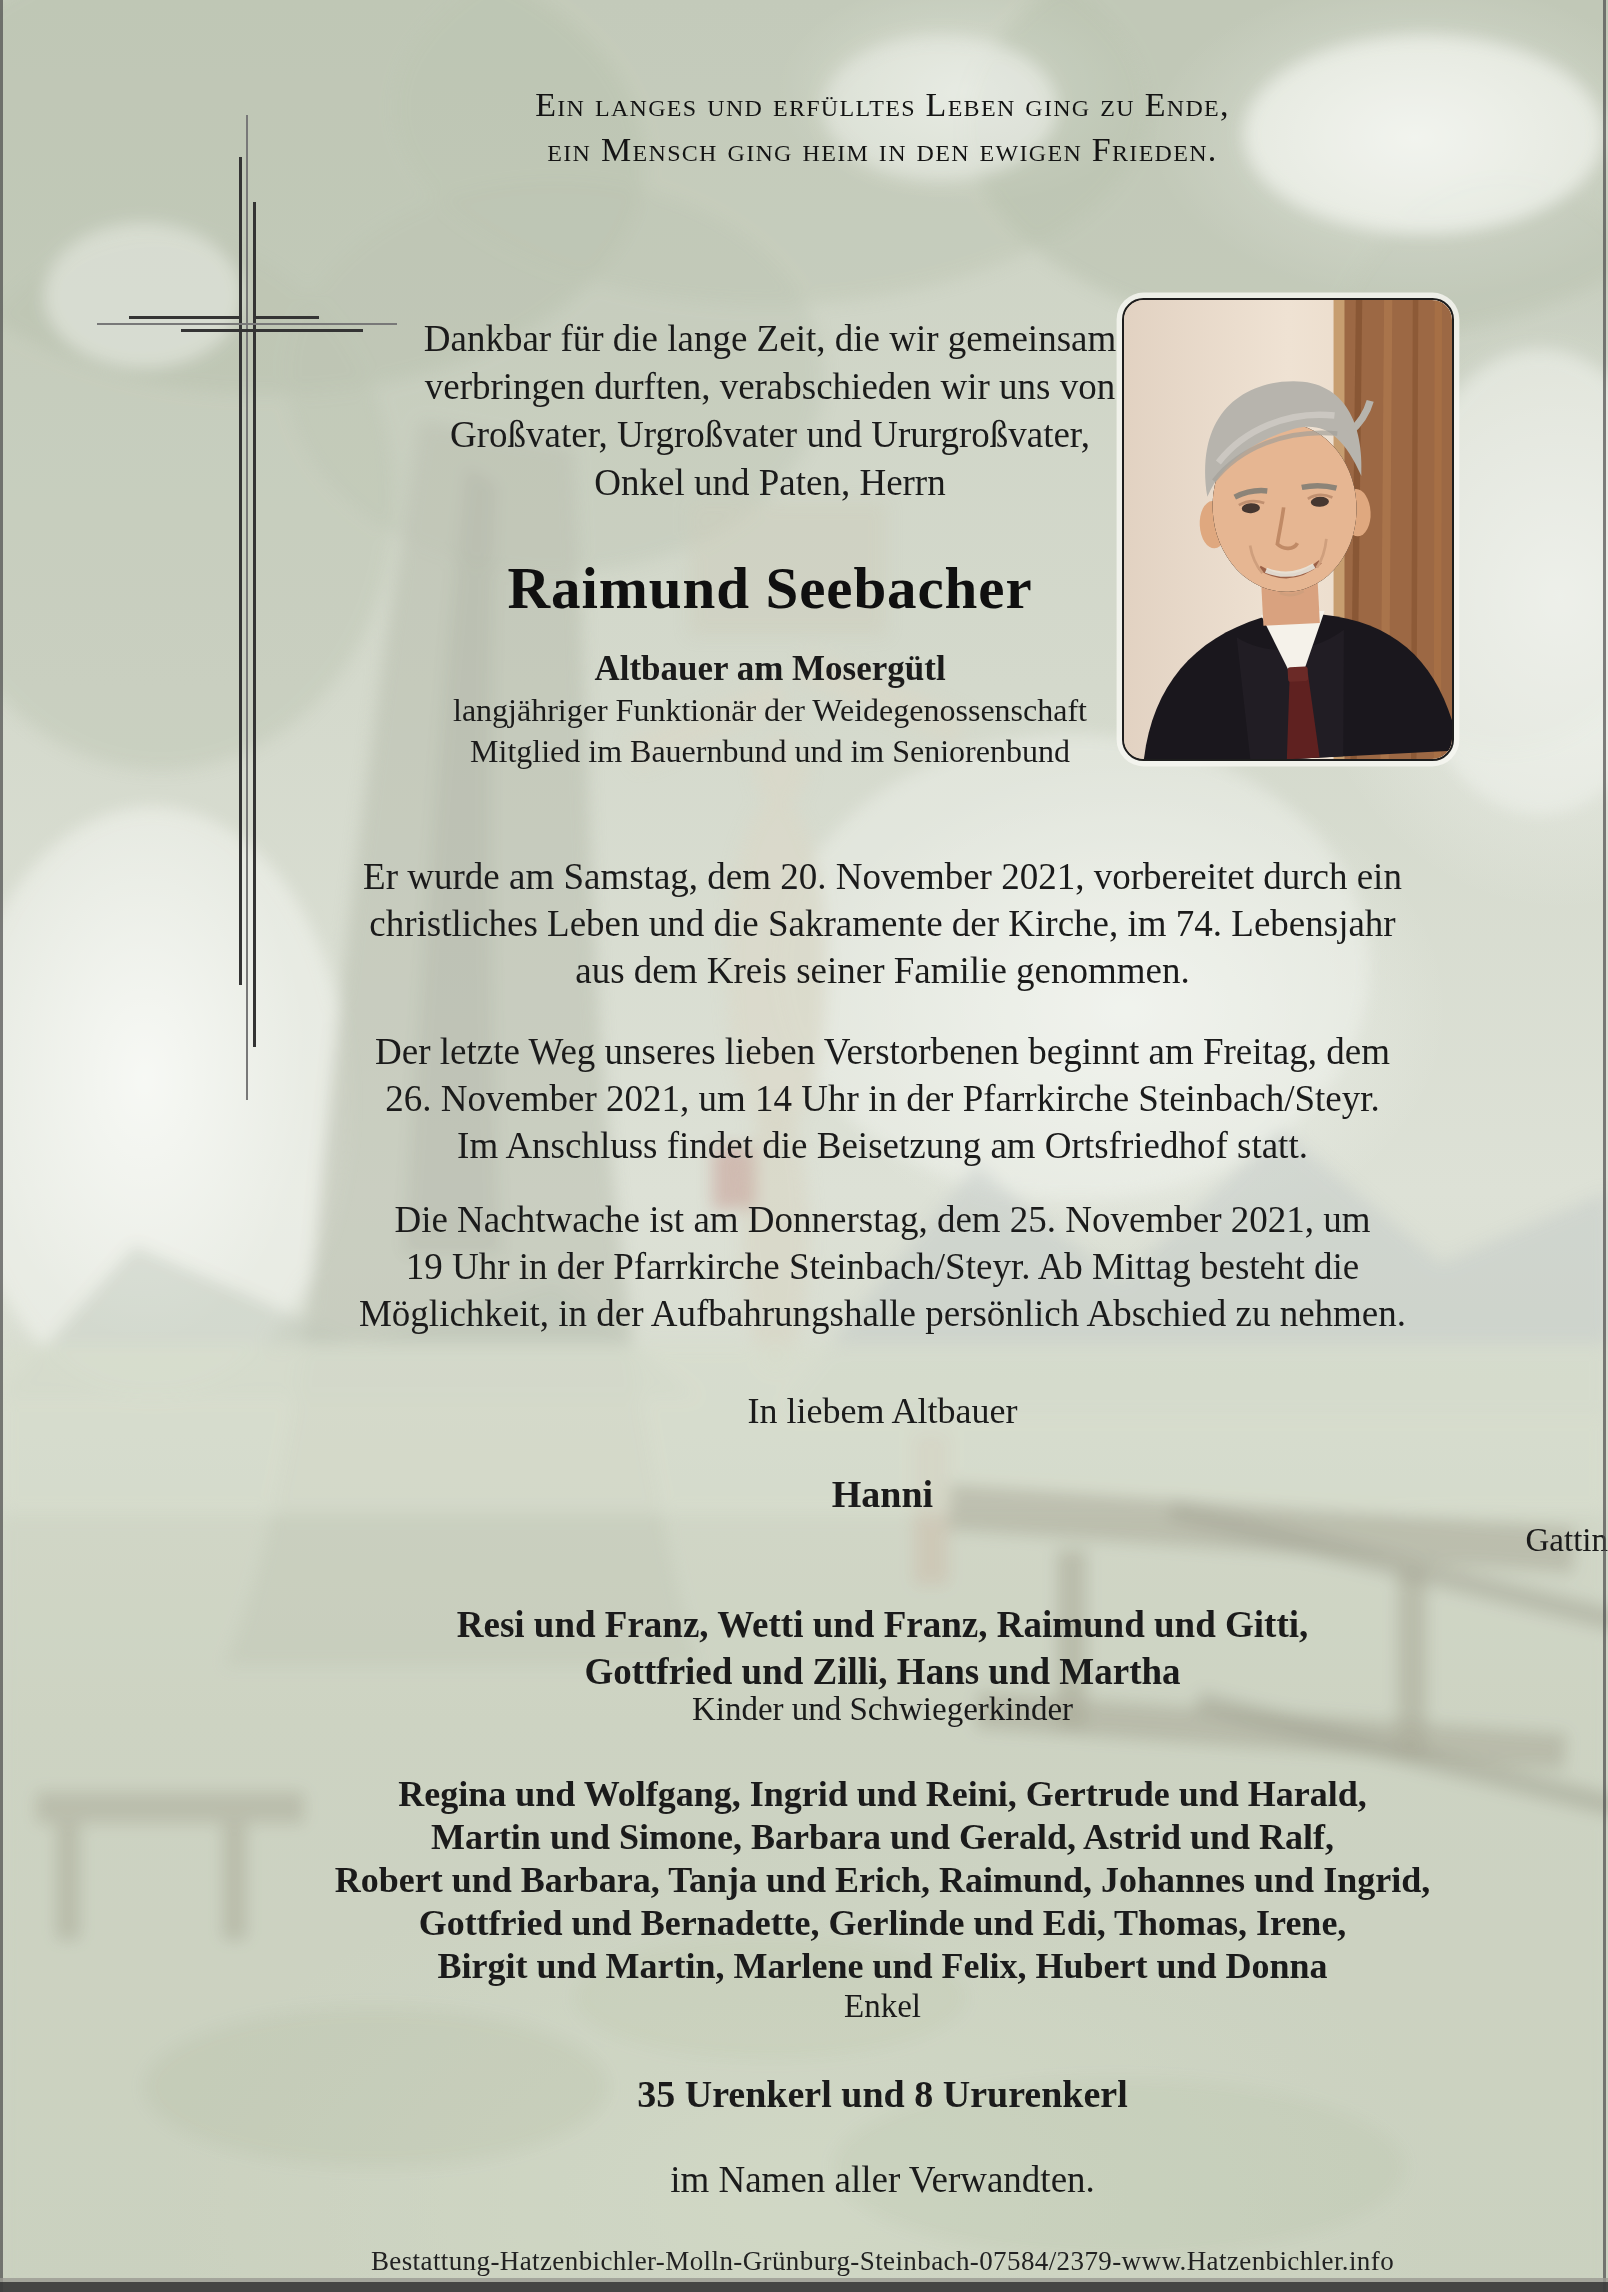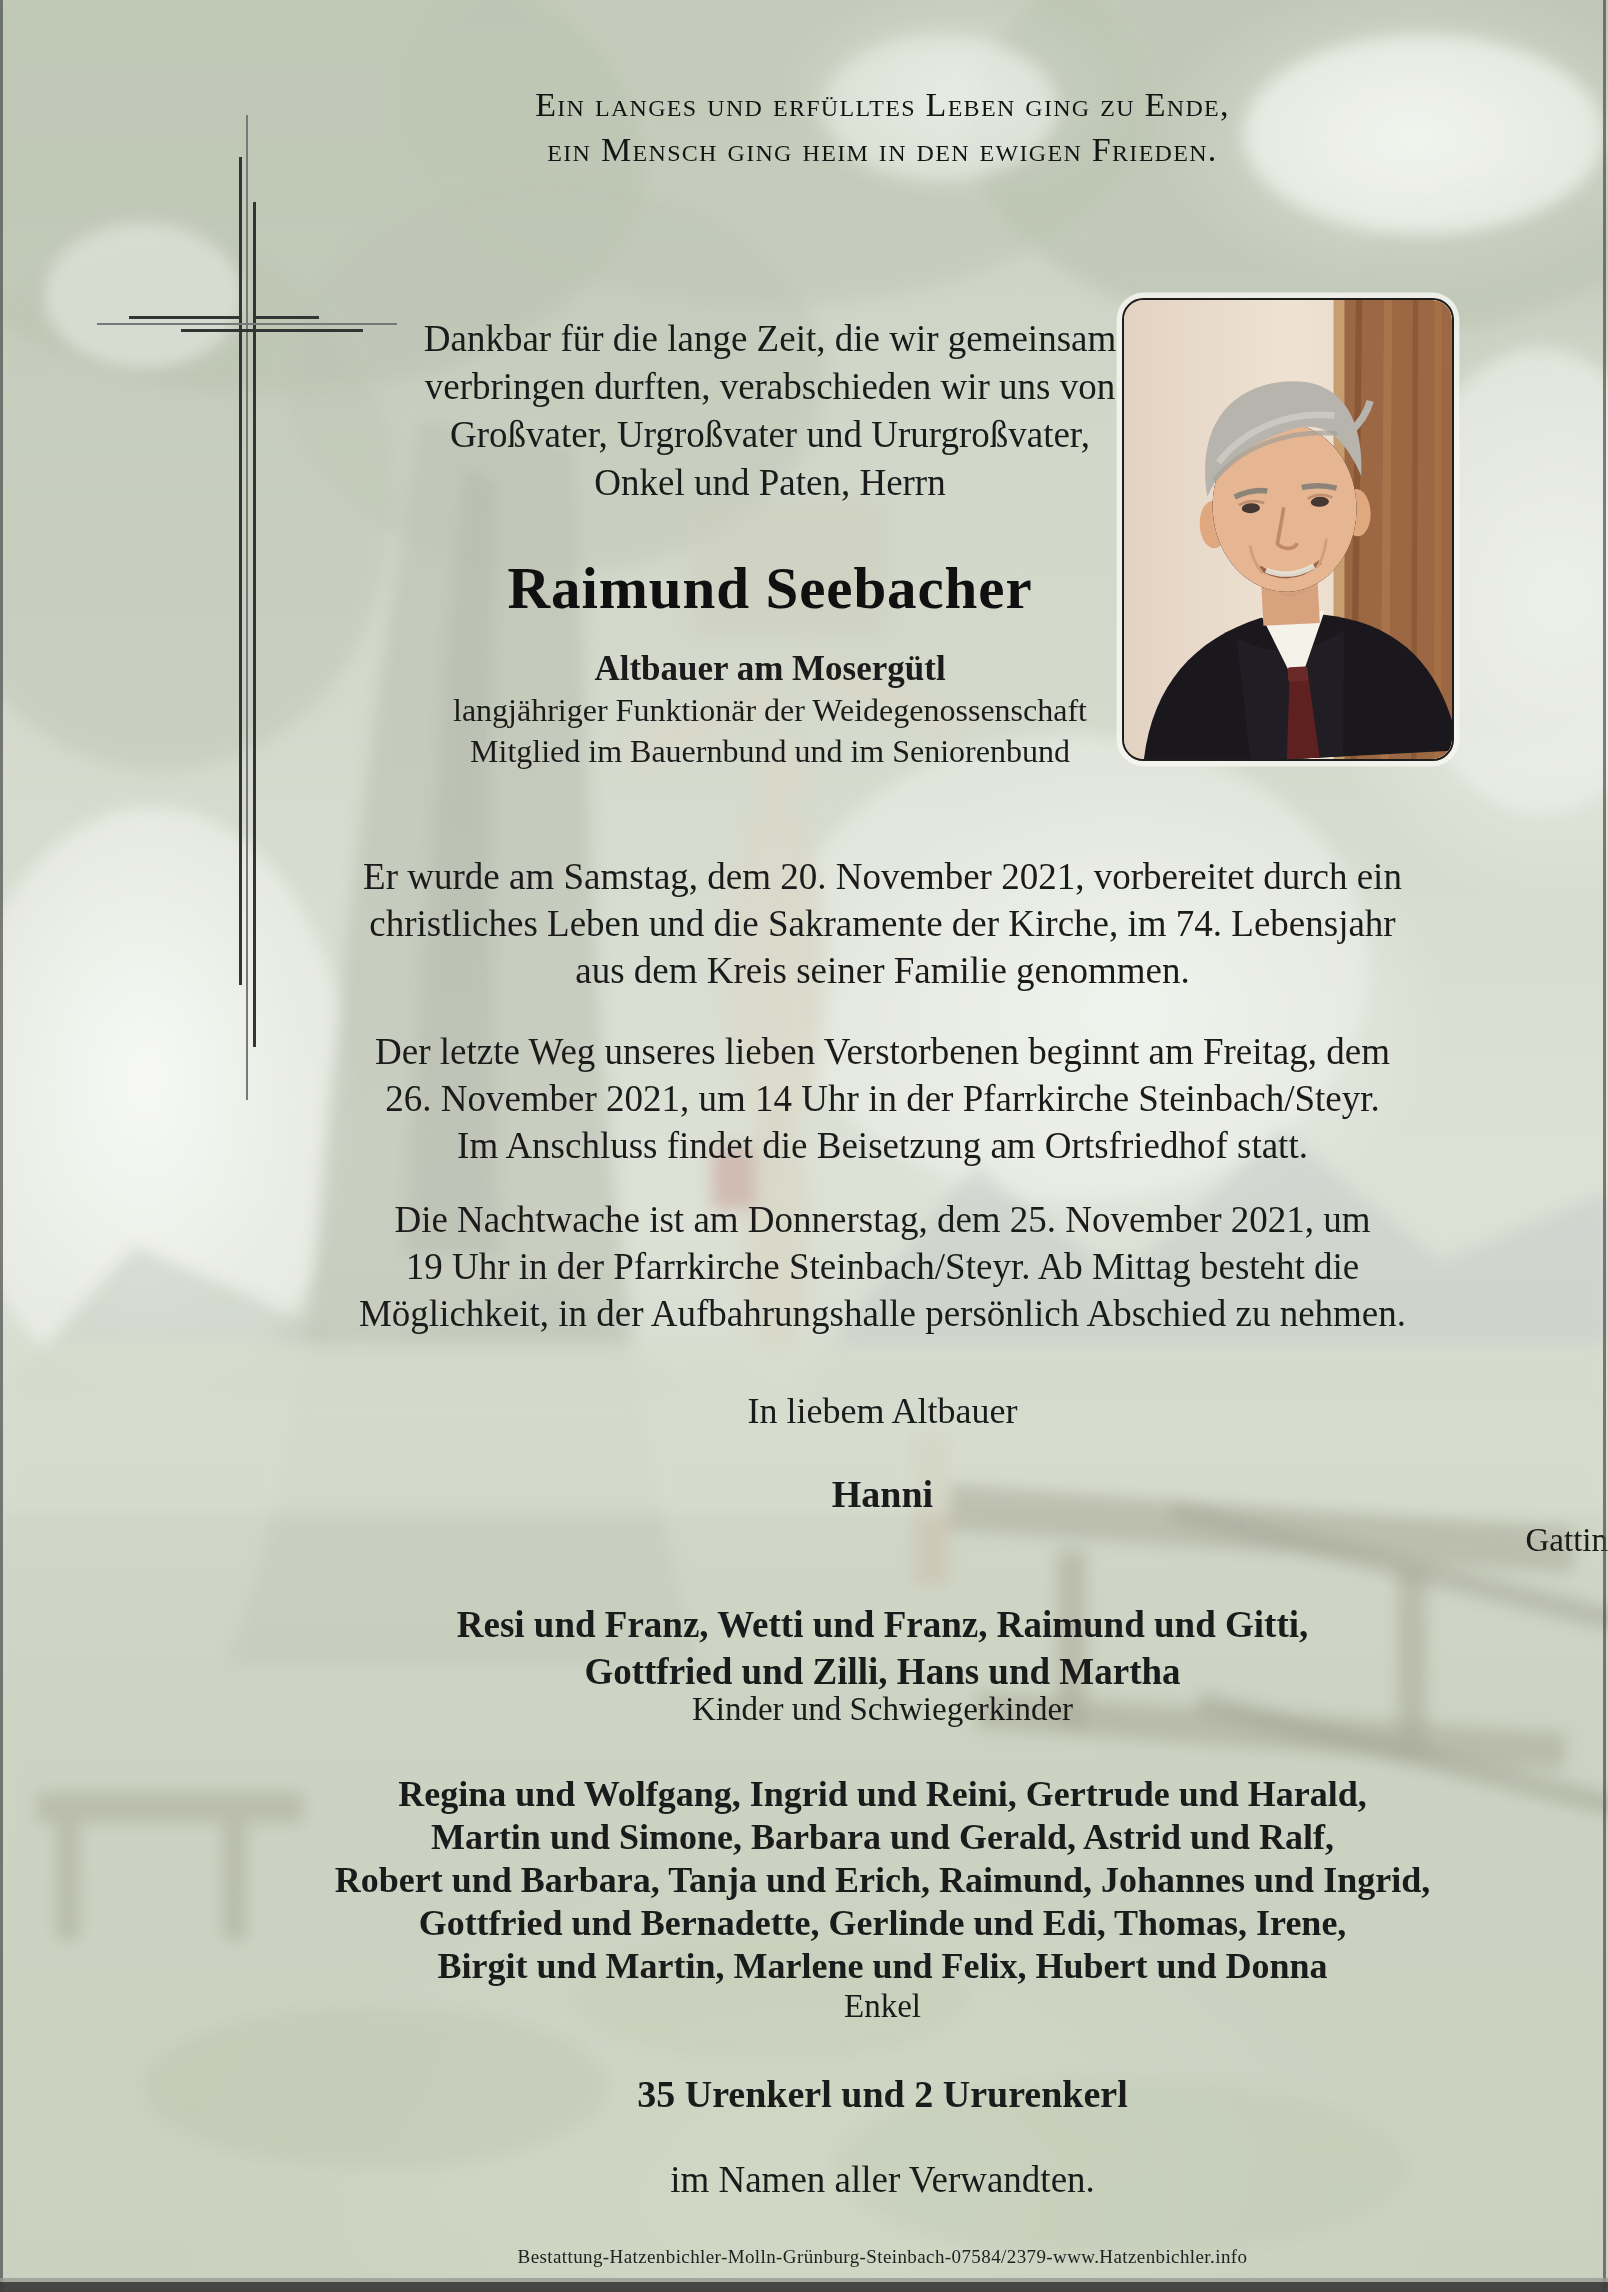--- a/index.html
+++ b/index.html
@@ -33,21 +33,21 @@
   .para3{top:1196px;font-size:37px;line-height:47px;}
   .remembrance{top:1390px;font-size:36px;}
   .m-hanni{top:1472px;font-size:38px;font-weight:bold;}
   .m-gattin{top:1522px;font-size:33px;text-align:right;}
   .m-children{top:1601px;font-size:37px;line-height:47px;font-weight:bold;}
   .m-children-label{top:1691px;font-size:33px;}
   .m-enkel{top:1773px;font-size:36px;line-height:43px;font-weight:bold;}
   .m-enkel-label{top:1988px;font-size:33px;}
   .urenkel{top:2072px;font-size:38px;font-weight:bold;}
   .closing{top:2158px;font-size:37px;}
-  .footer{top:2246px;font-size:19px;letter-spacing:0.4px;color:#222;}
+  .footer{top:2246px;font-size:27px;letter-spacing:0.4px;color:#222;}
   
   .cross span{position:absolute;display:block;}
   .c-v-thin {left:246px;top:115px;width:1.8px;height:985px;background:#787878;}
   .c-v-dark1{left:239px;top:157px;width:2.7px;height:828px;background:#343434;}
   .c-v-dark2{left:253px;top:202px;width:2.7px;height:845px;background:#343434;}
   .c-h-dark-l{left:129px;top:316px;width:111px;height:2.7px;background:#343434;}
   .c-h-dark-r{left:253px;top:316px;width:66px;height:2.7px;background:#343434;}
   .c-h-thin {left:97px;top:323px;width:300px;height:1.8px;background:#787878;}
   .c-h-dark-low{left:181px;top:329px;width:182px;height:2.7px;background:#343434;}
   
@@ -252,21 +252,21 @@
 
   <div class="txt wide m-enkel">
     <div>Regina und Wolfgang, Ingrid und Reini, Gertrude und Harald,</div>
     <div>Martin und Simone, Barbara und Gerald, Astrid und Ralf,</div>
     <div>Robert und Barbara, Tanja und Erich, Raimund, Johannes und Ingrid,</div>
     <div>Gottfried und Bernadette, Gerlinde und Edi, Thomas, Irene,</div>
     <div>Birgit und Martin, Marlene und Felix, Hubert und Donna</div>
   </div>
   <div class="txt wide m-enkel-label">Enkel</div>
 
-  <div class="txt wide urenkel">35 Urenkerl und 2 Ururenkerl</div>
+  <div class="txt wide urenkel">35 Urenkerl und 8 Ururenkerl</div>
   <div class="txt wide closing">im Namen aller Verwandten.</div>
   <div class="txt wide footer">Bestattung-Hatzenbichler-Molln-Grünburg-Steinbach-07584/2379-www.Hatzenbichler.info</div>
 
   <div class="edge edge-left"></div>
   <div class="edge edge-right"></div>
   <div class="edge edge-bottom-light"></div>
   <div class="edge edge-bottom"></div>
 
 </div>
 

